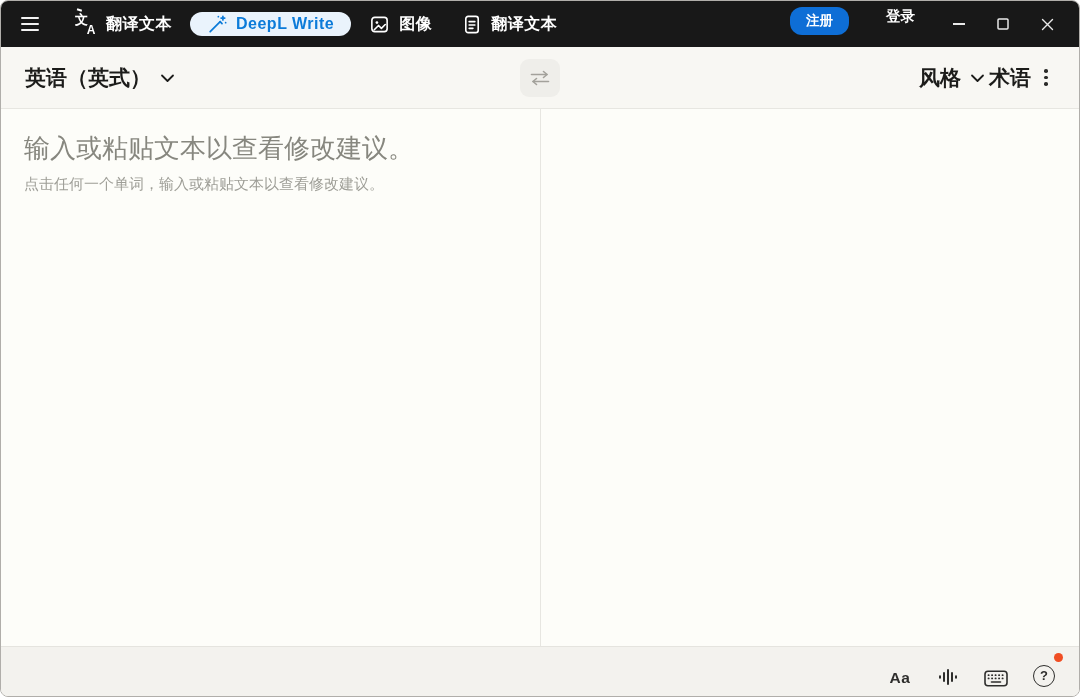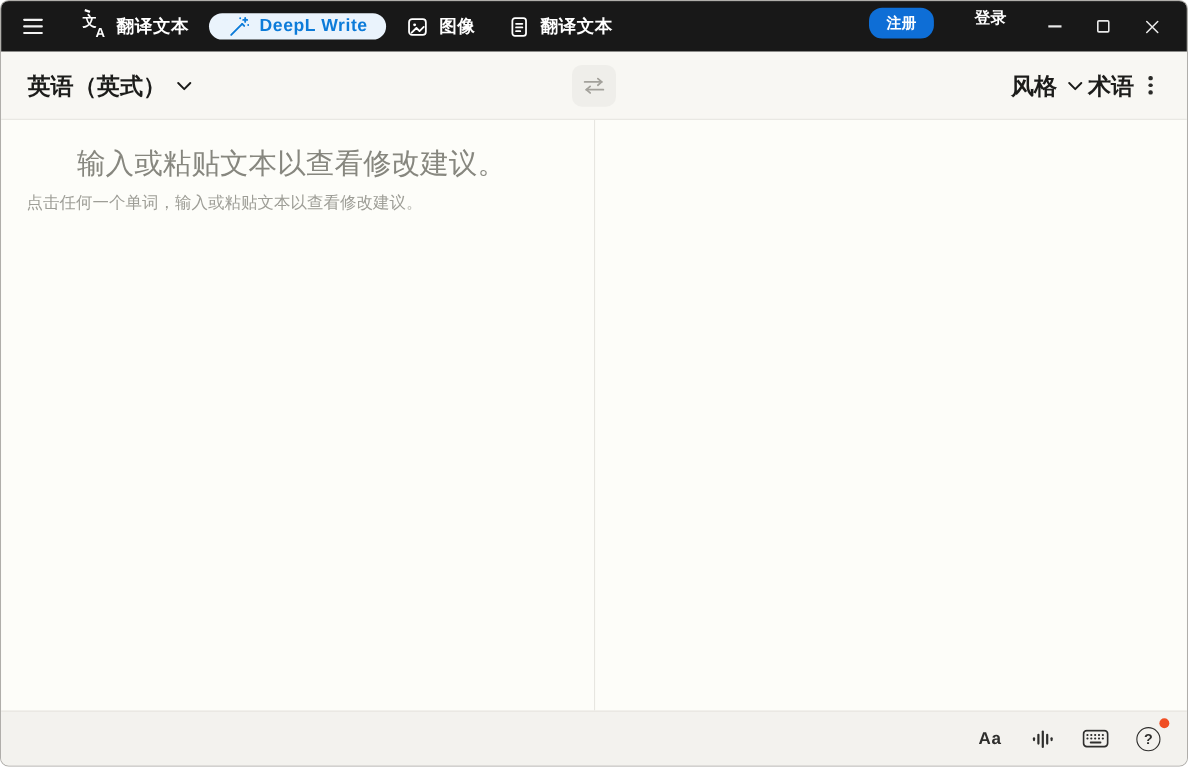--- a/index.html
+++ b/index.html
@@ -59,28 +59,28 @@
     position:absolute;left:50%;top:50%;transform:translate(-50%,-50%);
     width:40px;height:38px;border-radius:9px;background:#efeeea;border:none;cursor:default;
   }
   .toolbar-right{margin-left:auto;display:flex;align-items:center;}
   .kebab{flex-direction:column;gap:3px;width:26px;height:30px;cursor:pointer;}
   .kebab i{width:3.5px;height:3.5px;border-radius:50%;background:#2b2b29;}
   
   .panes{flex:1;display:flex;min-height:0;background:var(--pane-bg);}
   .pane-input{flex:0 0 540px;border-right:1px solid var(--border);padding:22px 26px 0 23px;cursor:text;}
   .pane-output{flex:1;}
-  .ph-title{font-size:26px;color:var(--placeholder-title);line-height:1.35;margin-left:46px;}
+  .ph-title{font-size:26px;color:var(--placeholder-title);line-height:1.35;}
   .ph-sub{font-size:15px;color:var(--placeholder-sub);margin-top:9px;}
   
   .bottombar{
     height:50px;flex:0 0 50px;background:var(--bottombar-bg);border-top:1px solid #e5e4df;
     display:flex;align-items:center;justify-content:flex-end;gap:18px;padding-right:20px;
   }
-  .bottom-icon{width:30px;height:30px;color:var(--icon-dark);position:relative;}
+  .bottom-icon{width:30px;height:30px;color:var(--icon-dark);position:relative;align-items:flex-end;}
   .aa-label{font-size:15.5px;font-weight:700;color:var(--icon-dark);letter-spacing:.5px;}
   .help-circle{
     width:22px;height:22px;border:1.7px solid var(--icon-dark);border-radius:50%;
     display:flex;align-items:center;justify-content:center;font-size:13px;font-weight:700;color:var(--icon-dark);
   }
   .notif-dot{
     position:absolute;top:-4px;right:-4px;width:9px;height:9px;border-radius:50%;
     background:var(--notification-orange);
   }
   svg{display:block;}

